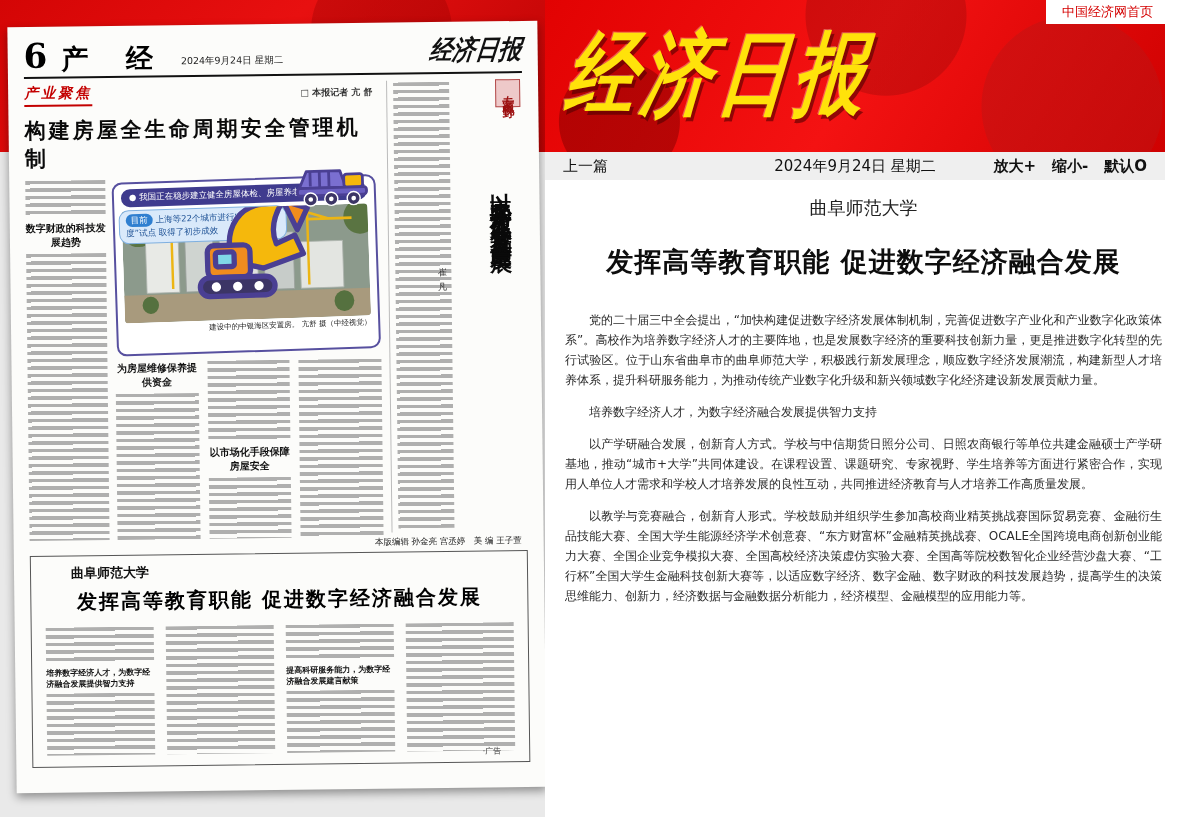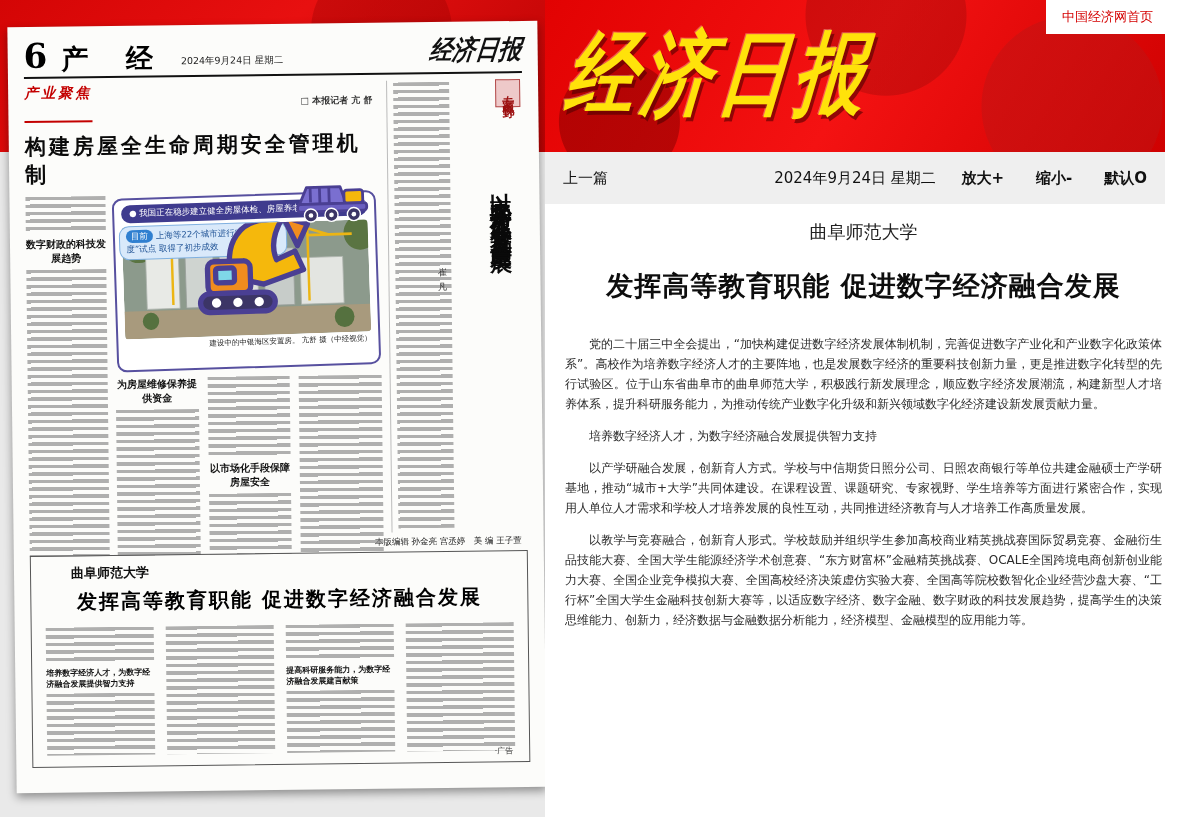--- a/index.html
+++ b/index.html
@@ -22,21 +22,21 @@
   .np-pageno { font-size:34px; font-weight:700; font-family:"DejaVu Serif","Liberation Serif",serif; line-height:1; }
   .np-section { font-size:27px; font-weight:700; letter-spacing:14px; line-height:1;
     font-family:"DejaVu Serif","Liberation Serif",serif; }
   .np-date { font-size:9.5px; color:#222; padding-bottom:3px; }
   .np-masthead { margin-left:auto; font-size:23px; font-weight:700; font-style:italic;
     transform:skewX(-7deg) scaleY(1.15); color:#111; padding-bottom:2px; }
   .np-content { display:flex; height:452px; margin-top:6px; }
   .np-main { width:360px; position:relative; }
   .np-label-row { display:flex; align-items:center; }
   .np-label { color:#c30000; font-size:14px; font-weight:700; letter-spacing:3px;
-    border-bottom:2px solid #c30000; padding-bottom:18px; font-style:italic; }
+    border-bottom:2px solid #c30000; padding-bottom:2px; font-style:italic; }
   .np-reporter { margin-left:auto; font-size:9px; color:#333; padding-right:6px;font-weight:bold; }
   .np-headline { font-size:21px; font-weight:700; letter-spacing:3px; margin:10px 0 8px;
     font-family:"DejaVu Serif","Liberation Serif",serif; color:#0a0a0a; }
   .np-cols { position:relative; height:360px; margin-top:4px; }
   .col1 { position:absolute; left:0; top:0; bottom:0; width:80px; display:flex; flex-direction:column; gap:5px; }
   .lower-cols { position:absolute; left:88px; right:0; top:182px; bottom:0; display:flex; gap:9px; }
   .lcol { flex:1; display:flex; flex-direction:column; gap:5px; }
   .ft { flex:1; background:repeating-linear-gradient(to bottom,#8e8e8e 0 3.5px, transparent 3.5px 7.5px); opacity:.7; }
   .ft.fixed36 { flex:none; height:36px; }
   .ft.fixed80 { flex:none; height:80px; }
@@ -68,40 +68,40 @@
     font-size:9px; letter-spacing:6px; color:#333; }
   .np-editors { text-align:right; font-size:8.5px; color:#222; margin:4px 6px 3px 0; }
   
   .np-box { border:1px solid #555; height:212px; padding:8px 14px 6px; position:relative; }
   .box-kicker { font-size:13px; font-weight:700; color:#111; margin-left:26px; }
   .box-headline { font-size:20px; font-weight:700; letter-spacing:2px; text-align:center; margin-top:6px;
     font-family:"DejaVu Serif","Liberation Serif",serif; }
   .box-cols { display:flex; gap:12px; height:128px; margin-top:12px; }
   .bcol { flex:1; display:flex; flex-direction:column; gap:4px; }
   .box-subhead { font-size:8px; font-weight:700; color:#111; line-height:1.4; flex:none; }
-  .box-end { position:absolute; right:16px; bottom:5px; font-size:8px; color:#333; }
+  .box-end { position:absolute; right:28px; bottom:5px; font-size:8px; color:#333; }
 
   
   .right-pane { flex:1; background:#fff; display:flex; flex-direction:column; overflow:hidden; }
   .banner { height:152px; margin-right:12px; position:relative; overflow:hidden;
     background:
       radial-gradient(circle at 12% 80%, rgba(130,0,0,.5) 0 60px, transparent 61px),
       radial-gradient(circle at 55% 10%, rgba(160,10,10,.4) 0 80px, transparent 81px),
       radial-gradient(circle at 85% 70%, rgba(190,20,20,.5) 0 90px, transparent 91px),
       linear-gradient(120deg,#e20202 0%, #f41212 50%, #cf0101 100%); }
   .logo { position:absolute; left:28px; top:14px; font-size:70px; font-weight:700; font-style:italic;
     color:#ffe20a; letter-spacing:6px; transform:skewX(-6deg) scaleY(1.3); transform-origin:left top;
     text-shadow:3px 3px 0 rgba(80,0,0,.6), -1px -1px 0 rgba(255,250,200,.35); white-space:nowrap; }
-  .home-link { position:absolute; right:0; top:0; height:34px; background:#fff; color:#d40000;
+  .home-link { position:absolute; right:0; top:0; height:24px; background:#fff; color:#d40000;
     font-size:13px; display:flex; align-items:center; padding:0 12px 0 16px; cursor:pointer; }
-  .toolbar { height:52px; margin-right:12px; background:#efefef; display:flex; align-items:center;
+  .toolbar { height:28px; margin-right:12px; background:#efefef; display:flex; align-items:center;
     padding:0 18px; position:relative; font-size:15px; color:#111; }
   .tb-prev { cursor:pointer; }
   .tb-date { position:absolute; left:50%; transform:translateX(-50%); }
-  .tb-controls { margin-left:auto; display:flex; gap:32px; font-weight:700; }
+  .tb-controls { margin-left:auto; display:flex; gap:16px; font-weight:700; }
   .tb-controls span { cursor:pointer; }
   .reset-circle { font-weight:700; }
   .article { flex:1; overflow:hidden; padding:8px 15px 0 20px; }
   .kicker { text-align:center; font-size:18px; color:#222; margin-top:8px; }
   .title { text-align:center; font-size:27px; font-weight:700; color:#0d0d0d;
     letter-spacing:1px; margin:24px 0 30px; }
   .article p { font-size:12px; line-height:20px; color:#2b2b2b; text-indent:2em;
     margin-bottom:12px; text-align:justify; }
 </style>
 </head>

